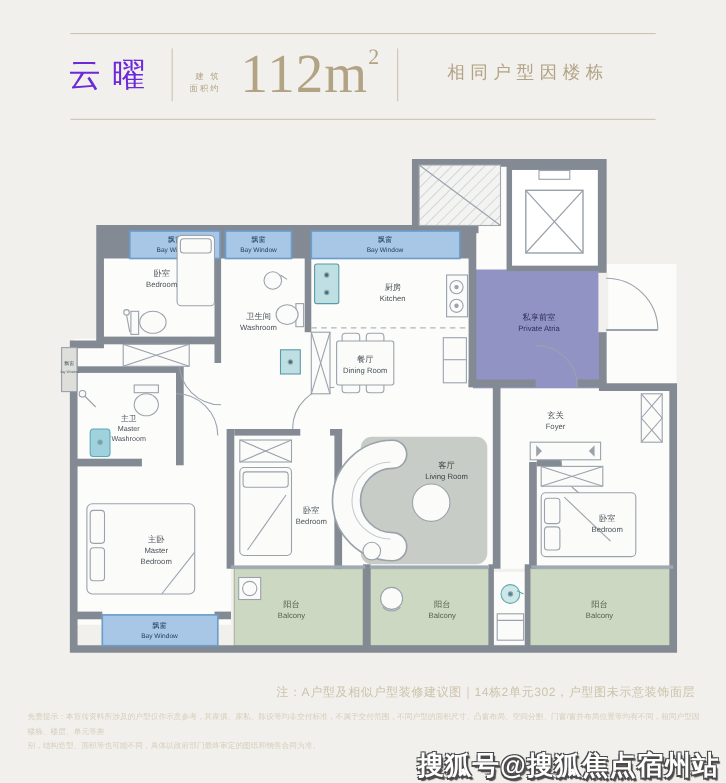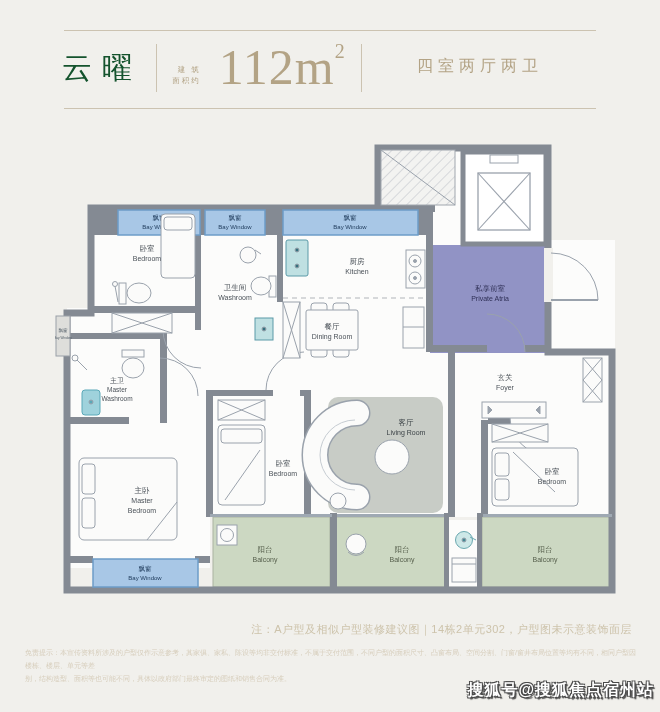--- a/index.html
+++ b/index.html
@@ -5,59 +5,59 @@
   html,body{margin:0;padding:0;}
   .page{position:relative;width:660px;height:712px;background:#f1f0ec;overflow:hidden;
         font-family:"Liberation Sans",sans-serif;}
   
   .rule{position:absolute;left:64px;width:532px;height:1px;background:#ccc3b1;}
   .rule.top{top:30px;} .rule.bottom{top:108px;}
   .vdiv{position:absolute;top:44px;height:48px;width:1px;background:#ccc3b1;}
   .vdiv.d1{left:156px;} .vdiv.d2{left:361px;}
   .title{position:absolute;left:52px;top:48px;width:100px;text-align:center;
          font-family:Liberation Serif, serif;font-size:30px;letter-spacing:10px;
-         color:#14532d;font-weight:500;}
+         color:#6d28d9;font-weight:500;}
   .area-group{position:absolute;left:160px;top:36px;width:198px;height:62px;
               display:flex;align-items:center;justify-content:center;color:#b3a385;}
   .area-label{text-align:right;margin-right:18px;line-height:11px;font-size:7.5px;
               letter-spacing:2px;margin-top:16px;}
   .area-value{font-family:"Liberation Serif",serif;font-size:50px;font-weight:400;
               letter-spacing:1px;}
   .area-sup{font-family:"Liberation Serif",serif;font-size:20px;vertical-align:26px;}
   .layout-type{position:absolute;left:365px;top:56px;width:230px;text-align:center;
                font-size:16px;letter-spacing:5px;color:#b3a385;}
   
   .plan{position:absolute;left:55px;top:140px;}
   .plan text{font-family:"Liberation Sans",sans-serif;}
   
   .note{position:absolute;right:28px;top:622px;font-size:11px;color:#cdc3ab;letter-spacing:.5px;}
   .disclaimer{position:absolute;left:25px;top:646px;width:612px;font-size:7px;
               line-height:13px;color:#d7cebc;}
-  .watermark{position:absolute;right:6px;top:680px;font-size:16px;font-weight:bold;
+  .watermark{position:absolute;right:6px;top:680px;font-size:24px;font-weight:bold;
              color:#ffffff;letter-spacing:1px;
              text-shadow:1px 1px 0 #4a4a4a,-1px -1px 0 #4a4a4a,1px -1px 0 #4a4a4a,
                          -1px 1px 0 #4a4a4a,2px 2px 1px #4a4a4a;margin-left:48px;}
 </style>
 </head>
 <body>
 
 <div class="page">
 
   <div class="rule top"></div>
   <div class="title">云曜</div>
   <div class="vdiv d1"></div>
   <div class="area-group">
     <div class="area-label">
       <div>建 筑</div>
       <div>面积约</div>
     </div>
     <div class="area-value"><span>112m</span><span class="area-sup">2</span></div>
   </div>
   <div class="vdiv d2"></div>
-  <div class="layout-type">四室两厅两卫</div>
+  <div class="layout-type">相同户型因楼栋</div>
   <div class="rule bottom"></div>
 
   <svg class="plan" width="565" height="465" viewBox="0 0 565 465">
     <defs>
       <pattern id="hatch" width="7" height="7" patternTransform="rotate(45)" patternUnits="userSpaceOnUse">
         <rect width="7" height="7" fill="#f3f3f1"></rect>
         <line x1="0" y1="0" x2="0" y2="7" stroke="#c3c7cc" stroke-width="1.2"></line>
       </pattern>
     </defs>
 

